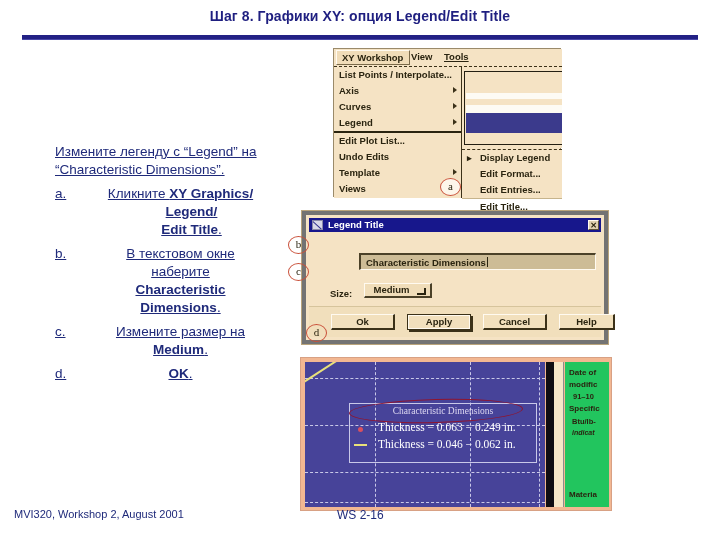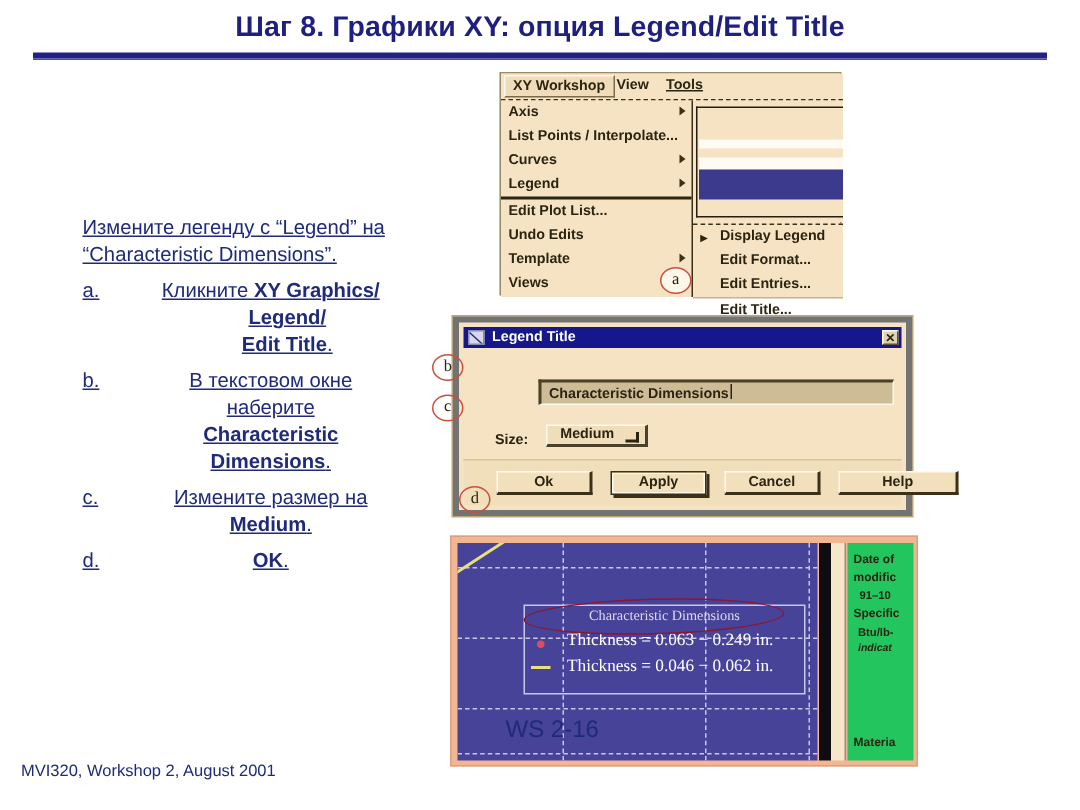--- a/index.html
+++ b/index.html
@@ -8,21 +8,21 @@
     background:#ffffff;
     font-family:"Liberation Sans", sans-serif;
     position:relative;
     overflow:hidden;
   }
 
   
   #slide-title{
     position:absolute;left:0;top:8px;width:720px;
     text-align:center;
-    font-size:19px;font-weight:bold;
+    font-size:14px;font-weight:bold;
     color:#1f1f80;
     letter-spacing:.1px;
     white-space:nowrap;
   }
   #title-rule{
     position:absolute;left:22px;top:35px;width:676px;height:4px;
     background:#232185;
   }
   #title-rule-thin{
     position:absolute;left:22px;top:39px;width:676px;height:1px;
@@ -255,21 +255,21 @@
     border-right:2px solid #3b3118;
     border-bottom:2px solid #3b3118;
     box-sizing:border-box;
     font-size:9.5px;font-weight:bold;color:#2a2410;
     line-height:13px;text-align:center;
   }
   #btn-ok{left:22px;width:64px;}
   #btn-apply{left:98px;width:64px;border:1px solid #3b3118;
               box-shadow:inset 0 0 0 1px #fffaf0, 2px 2px 0 0 #3b3118;}
   #btn-cancel{left:174px;width:64px;}
-  #btn-help{left:250px;width:80px;}
+  #btn-help{left:250px;width:56px;}
 
   
   #chart{
     position:absolute;left:300px;top:357px;width:312px;height:154px;
     background:#f2b792;
     border:1px solid #d8a184;
     box-sizing:border-box;
   }
   #plot{
     position:absolute;left:4px;top:4px;width:240px;height:145px;
@@ -334,22 +334,22 @@
   .sp-b{font-size:8px;font-weight:bold;}
   .sp-n{font-size:7.5px;font-weight:bold;}
   .sp-i{font-size:7px;font-style:italic;font-weight:bold;}
 
   
   #footer-left{
     position:absolute;left:14px;top:508px;
     font-size:11px;color:#1f2a7a;
   }
   #footer-center{
-    position:absolute;left:337px;top:478px;
-    font-size:16px;color:#1f2a7a;
+    position:absolute;left:337px;top:508px;
+    font-size:12px;color:#1f2a7a;
   }
 </style>
 </head>
 <body>
 
 <div id="slide-title">Шаг 8. Графики XY:  опция Legend/Edit Title</div>
 <div id="title-rule"></div>
 <div id="title-rule-thin"></div>
 
 <div id="instructions">
@@ -393,25 +393,25 @@
 <div id="menu-panel">
 
   <div id="menubar">
     <div id="mb-xygraphics">XY Workshop</div>
     <div id="mb-view">View</div>
     <div id="mb-tools">Tools</div>
   </div>
 
   <div id="dropdown">
     <div class="mi">
+      <span>List Points / Interpolate...</span>
+    </div>
+    <div class="mi">
       <span>Axis</span>
       <span class="arrow"></span>
-    </div>
-    <div class="mi">
-      <span>List Points / Interpolate...</span>
     </div>
     <div class="mi">
       <span>Curves</span>
       <span class="arrow"></span>
     </div>
     <div class="mi sel">
       <span>Legend</span>
       <span class="arrow"></span>
     </div>
     <div class="mi">

